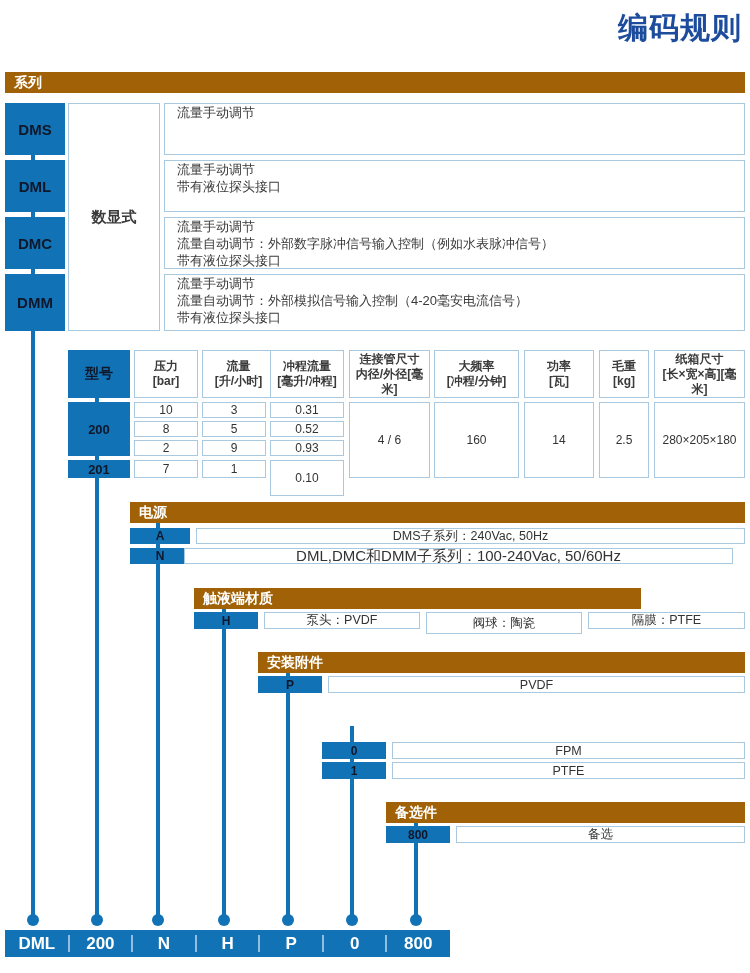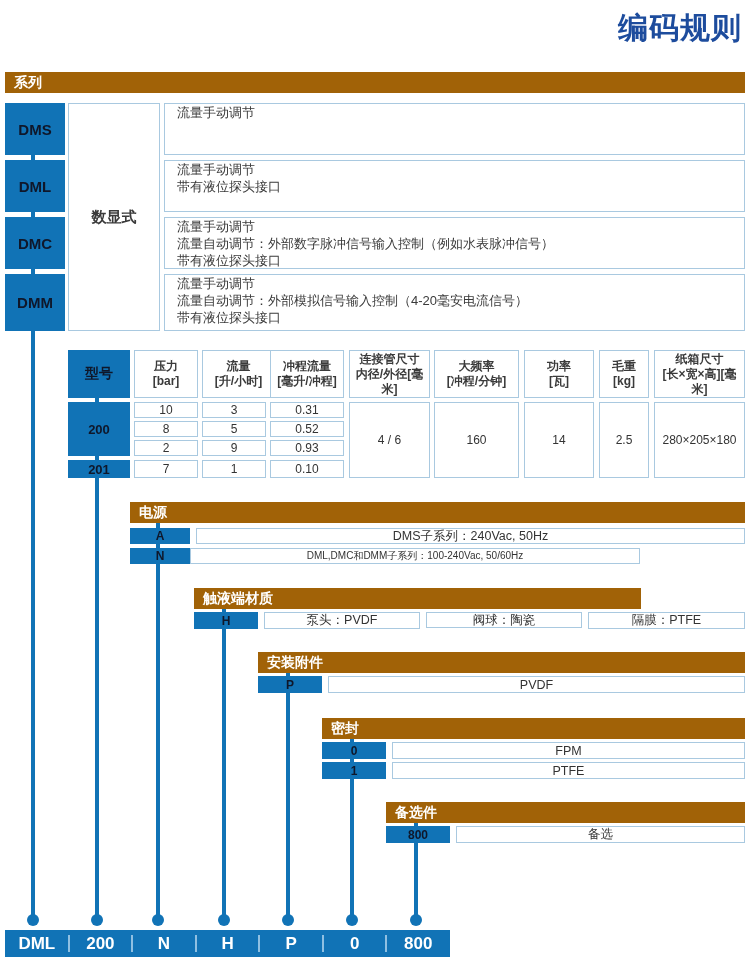--- a/index.html
+++ b/index.html
@@ -106,45 +106,44 @@
   <div class="abs cell num" style="left:134px;top:421px;width:64px;height:16px">8</div>
   <div class="abs cell num" style="left:202px;top:421px;width:64px;height:16px">5</div>
   <div class="abs cell num" style="left:270px;top:421px;width:74px;height:16px">0.52</div>
 
   <div class="abs cell num" style="left:134px;top:440px;width:64px;height:16px">2</div>
   <div class="abs cell num" style="left:202px;top:440px;width:64px;height:16px">9</div>
   <div class="abs cell num" style="left:270px;top:440px;width:74px;height:16px">0.93</div>
 
   <div class="abs cell num" style="left:134px;top:460px;width:64px;height:18px">7</div>
   <div class="abs cell num" style="left:202px;top:460px;width:64px;height:18px">1</div>
-  <div class="abs cell num" style="left:270px;top:460px;width:74px;height:18px">0.10</div>
+  <div class="abs cell num" style="left:270px;top:460px;width:74px;height:36px">0.10</div>
 
   <div class="abs cell num" style="left:349px;top:402px;width:81px;height:76px">4 / 6</div>
   <div class="abs cell num" style="left:434px;top:402px;width:85px;height:76px">160</div>
   <div class="abs cell num" style="left:524px;top:402px;width:70px;height:76px">14</div>
   <div class="abs cell num" style="left:599px;top:402px;width:50px;height:76px">2.5</div>
   <div class="abs cell num" style="left:654px;top:402px;width:91px;height:76px">280×205×180</div>
 
   <div class="abs bar" style="left:130px;top:502px;width:615px;height:21px">电源</div>
   <div class="abs blue" style="left:130px;top:528px;width:60px;height:16px;font-size:12px">A</div>
   <div class="abs cell" style="left:196px;top:528px;width:549px;height:16px;font-size:12.5px">DMS子系列：240Vac, 50Hz</div>
   <div class="abs blue" style="left:130px;top:548px;width:60px;height:16px;font-size:12px">N</div>
-  <div class="abs cell" style="left:190px;top:548px;width:450px;height:16px;font-size:10px">DML,DMC和DMM子系列：100-240Vac, 50/60Hz</div>
+  <div class="abs cell" style="left:184px;top:548px;width:549px;height:16px;font-size:15px">DML,DMC和DMM子系列：100-240Vac, 50/60Hz</div>
 
   <div class="abs bar" style="left:194px;top:588px;width:447px;height:21px">触液端材质</div>
   <div class="abs blue" style="left:194px;top:612px;width:64px;height:17px;font-size:12px">H</div>
   <div class="abs cell" style="left:264px;top:612px;width:156px;height:17px;font-size:12.5px">泵头：PVDF</div>
-  <div class="abs cell" style="left:426px;top:612px;width:156px;height:16px;font-size:12.5px">阀球：陶瓷</div>
+  <div class="abs cell" style="left:426px;top:612px;width:156px;height:22px;font-size:12.5px">阀球：陶瓷</div>
   <div class="abs cell" style="left:588px;top:612px;width:157px;height:17px;font-size:12.5px">隔膜：PTFE</div>
 
   <div class="abs bar" style="left:258px;top:652px;width:487px;height:21px">安装附件</div>
   <div class="abs blue" style="left:258px;top:676px;width:64px;height:17px;font-size:12px">P</div>
   <div class="abs cell" style="left:328px;top:676px;width:417px;height:17px;font-size:12.5px">PVDF</div>
 
-  <div class="abs bar" style="left:322px;top:718px;width:423px;height:21px">密封</div>
   <div class="abs blue" style="left:322px;top:742px;width:64px;height:17px;font-size:12px">0</div>
   <div class="abs cell" style="left:392px;top:742px;width:353px;height:17px;font-size:12.5px">FPM</div>
   <div class="abs blue" style="left:322px;top:762px;width:64px;height:17px;font-size:12px">1</div>
   <div class="abs cell" style="left:392px;top:762px;width:353px;height:17px;font-size:12.5px">PTFE</div>
 
   <div class="abs bar" style="left:386px;top:802px;width:359px;height:21px">备选件</div>
   <div class="abs blue" style="left:386px;top:826px;width:64px;height:17px;font-size:12px">800</div>
   <div class="abs cell" style="left:456px;top:826px;width:289px;height:17px;font-size:12.5px">备选</div>
 
   <div class="dot" style="left:27px;top:914px"></div>

